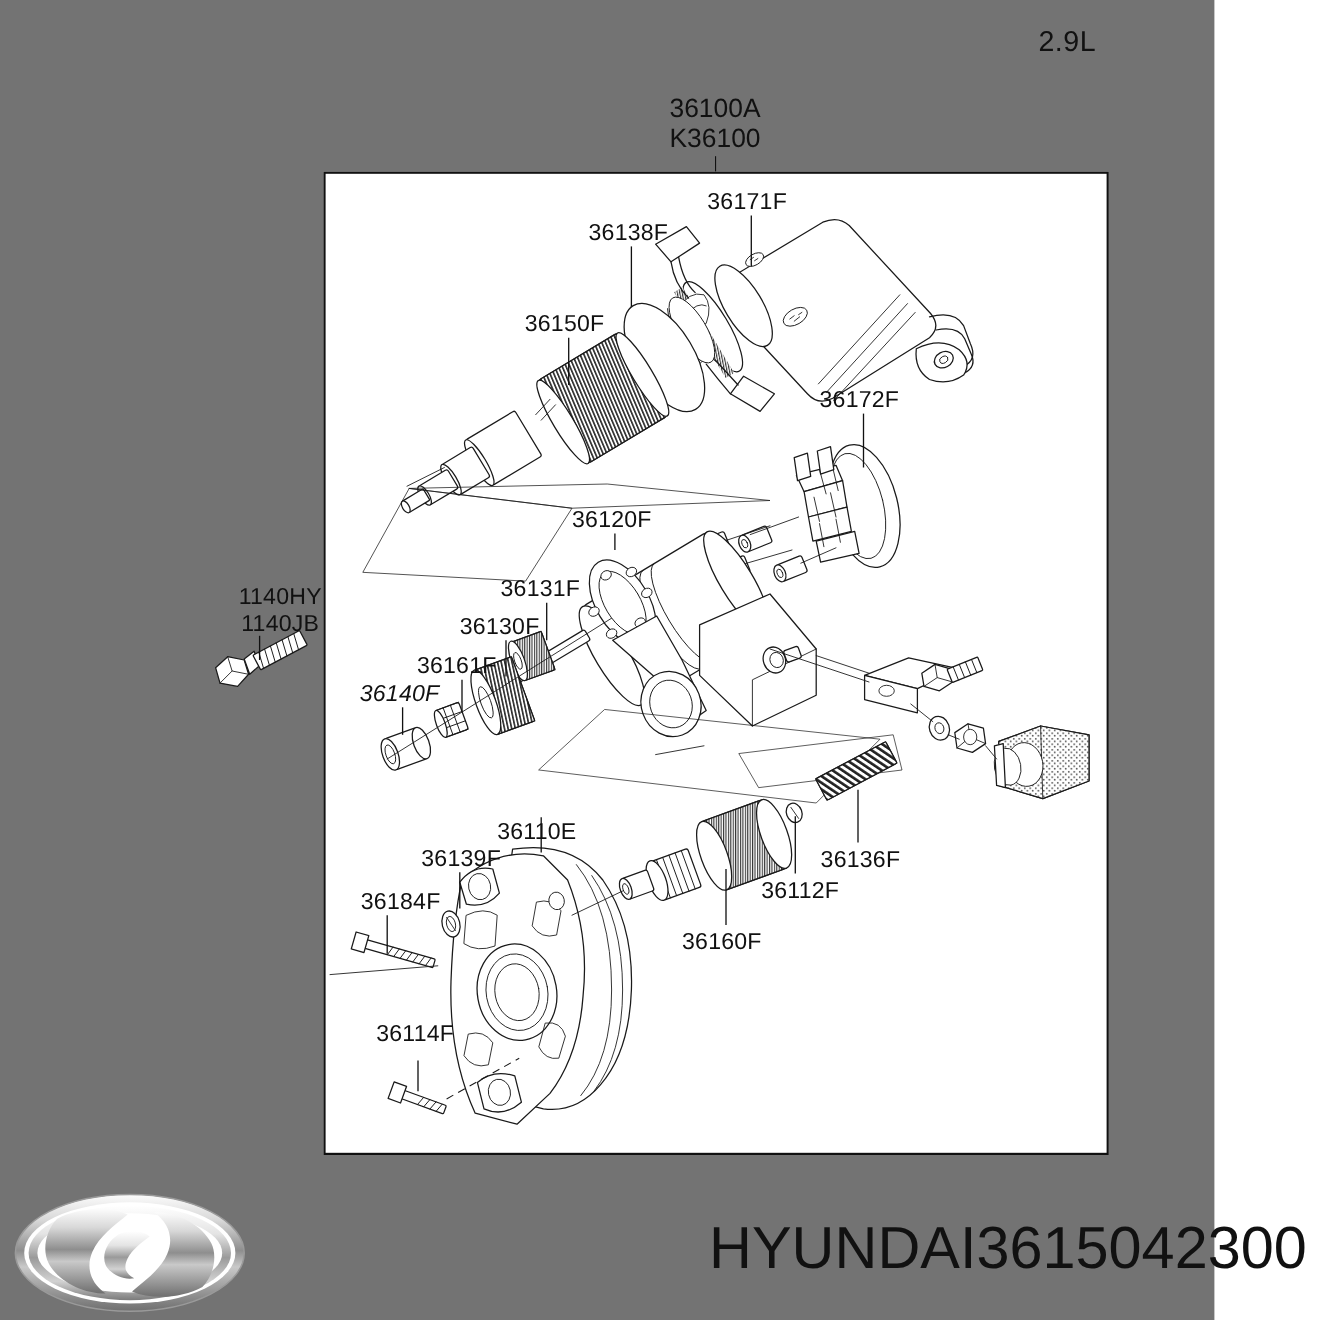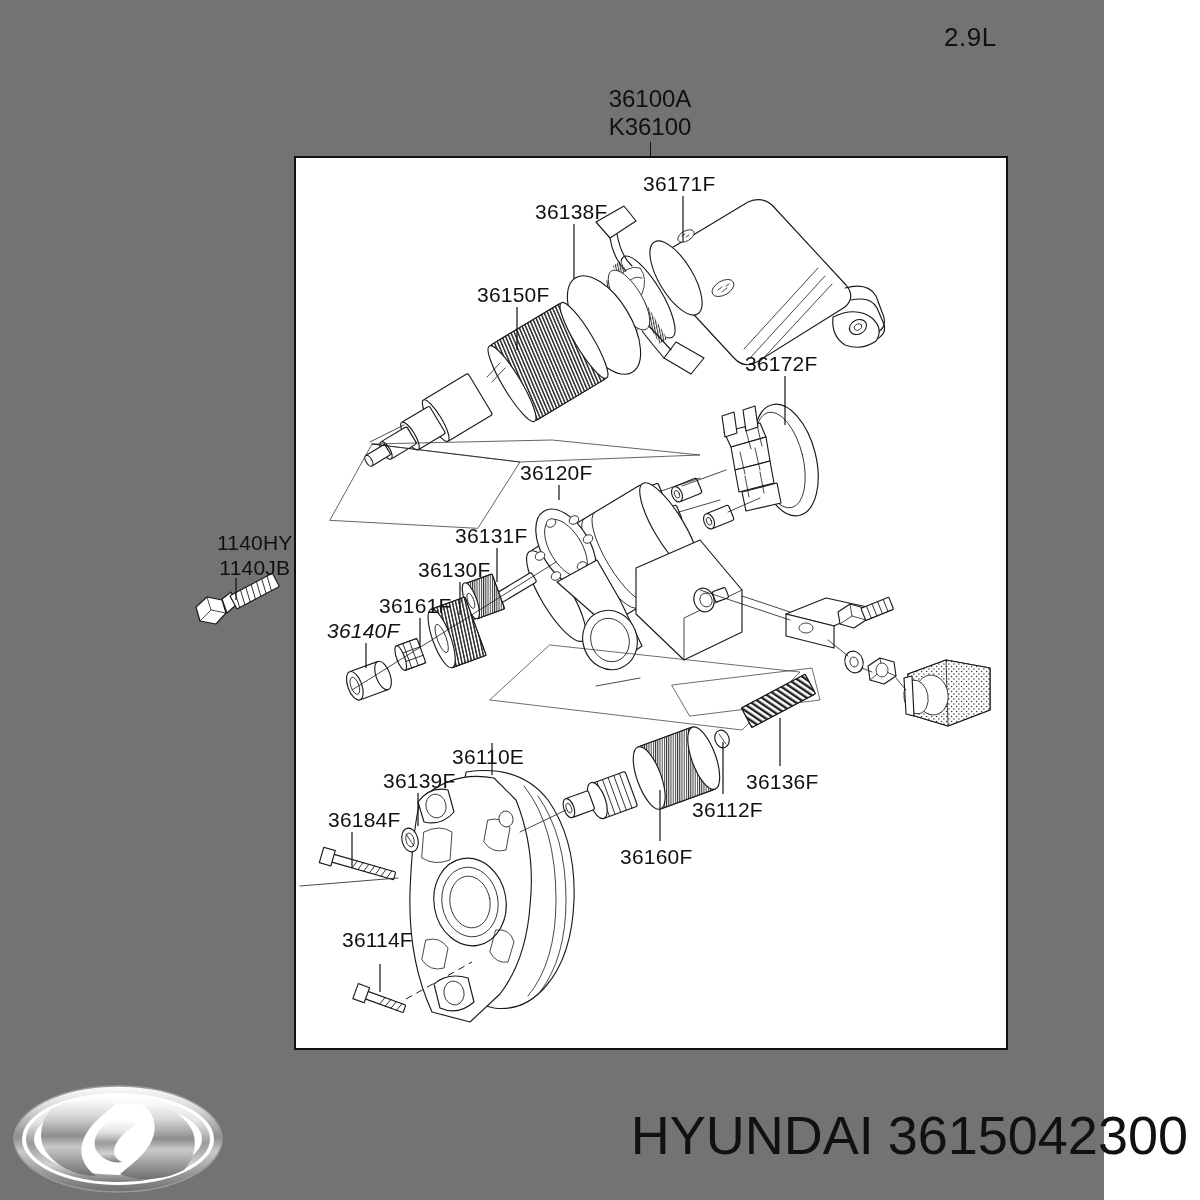--- a/index.html
+++ b/index.html
@@ -83,21 +83,21 @@
     width:212px; height:110px;
   }
   #footer-text {
     position:absolute;
     right:12px; top:26px;
     font-size:54px;
     color:#111;
     white-space:nowrap;
     letter-spacing:0px;
   }
-  #footer-text .brand { margin-right:14px; }
+  #footer-text .brand { }
 </style>
 </head>
 <body>
 
 <div id="page">
 
   <div id="engine-spec">2.9L</div>
 
   <div id="assembly-callout">
     <div>36100A</div>

